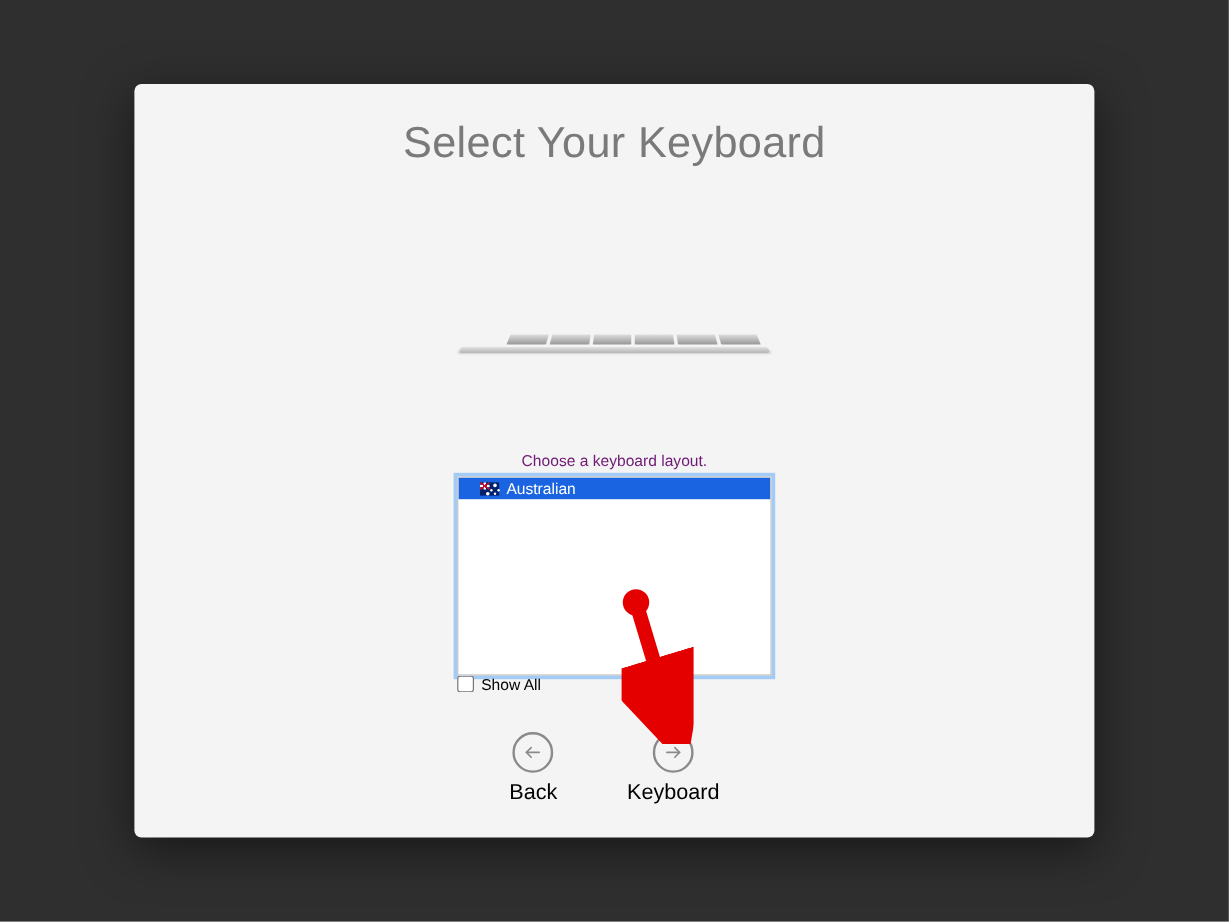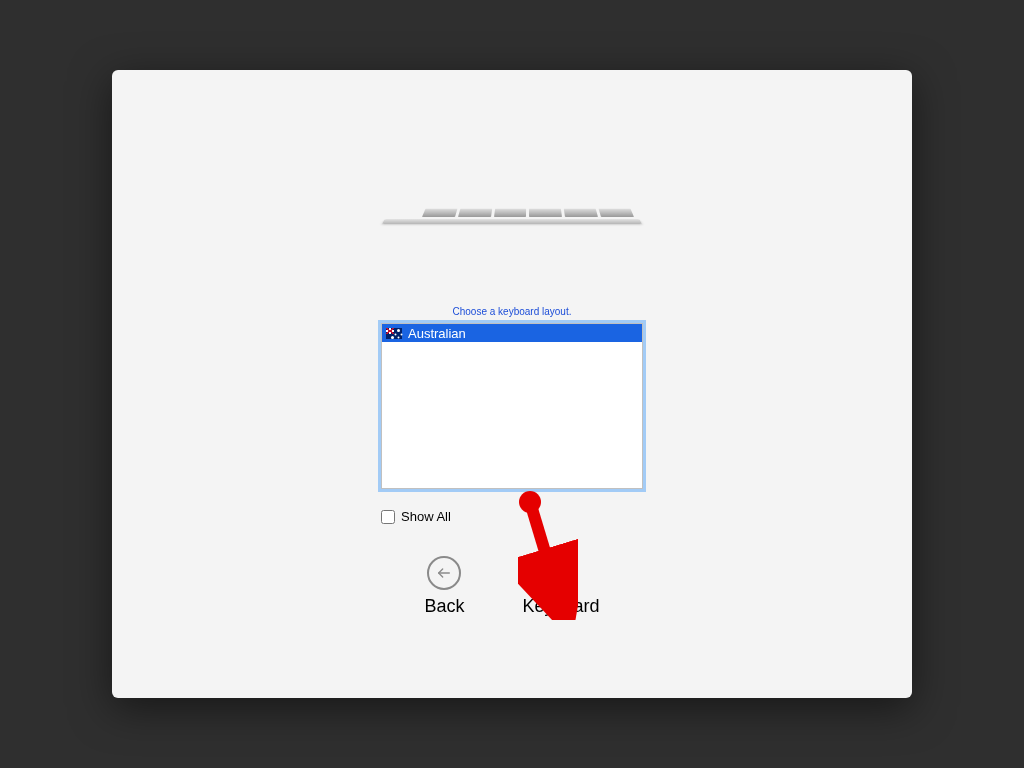--- a/index.html
+++ b/index.html
@@ -65,37 +65,37 @@
       transform: perspective(400px) rotateX(58deg);
       transform-origin: bottom;
     }
     .kb-keys span {
       flex: 1;
       background: linear-gradient(to bottom, #ddd, #999);
       border-radius: 1px;
     }
     .instruction {
       margin-top: 76px;
-      font-size: 10px;
-      color: #1d4ed8;
+      font-size: 13px;
+      color: #701a75;
     }
     .listbox {
       margin-top: 6px;
       width: 262px;
       height: 166px;
       background: #fff;
       border: 1px solid #c0c0c0;
       box-shadow: 0 0 0 3px rgba(94, 170, 247, 0.55);
       overflow: hidden;
     }
     .list-item {
       display: flex;
       align-items: center;
       height: 18px;
-      padding: 0 4px;
+      padding: 0 18px;
       font-size: 13px;
       color: #fff;
       background: #1a64e2;
       gap: 6px;
     }
     .flag {
       width: 16px;
       height: 11px;
       background: #012169;
       position: relative;
@@ -118,24 +118,24 @@
       position: absolute;
       right: 2px;
       top: 1px;
       width: 3px;
       height: 3px;
       background: #fff;
       border-radius: 50%;
       box-shadow: -3px 4px 0 -0.5px #fff, 3px 4px 0 -0.5px #fff, 0 7px 0 -0.5px #fff, -6px 7px 0 0 #fff;
     }
     .showall-row {
-      margin-top: 20px;
+      margin-top: 0;
       width: 262px;
       display: flex;
-      align-items: flex-end;
+      align-items: flex-start;
       gap: 6px;
     }
     .showall-row input[type="checkbox"] {
       width: 14px;
       height: 14px;
     }
     .showall-row label {
       font-size: 13px;
       color: #000;
     }
@@ -177,20 +177,21 @@
       position: absolute;
       left: 518px;
       top: 490px;
       pointer-events: none;
     }
   </style>
 </head>
 <body>
 
 <div class="panel">
+  <h1 class="title">Select Your Keyboard</h1>
 
   <div class="keyboard-image">
     <div class="kb-base"></div>
     <div class="kb-keys">
       <span></span>
         <span></span>
         <span></span>
         <span></span>
         <span></span>
         <span></span>

